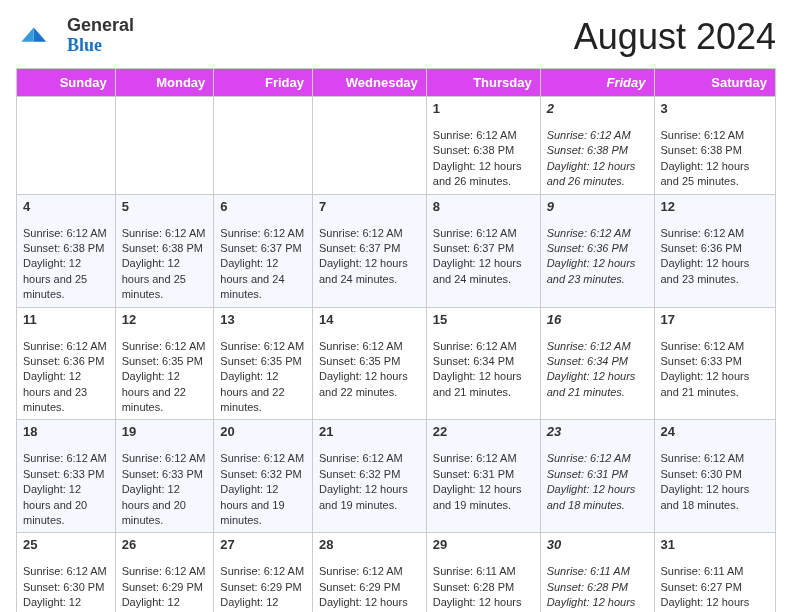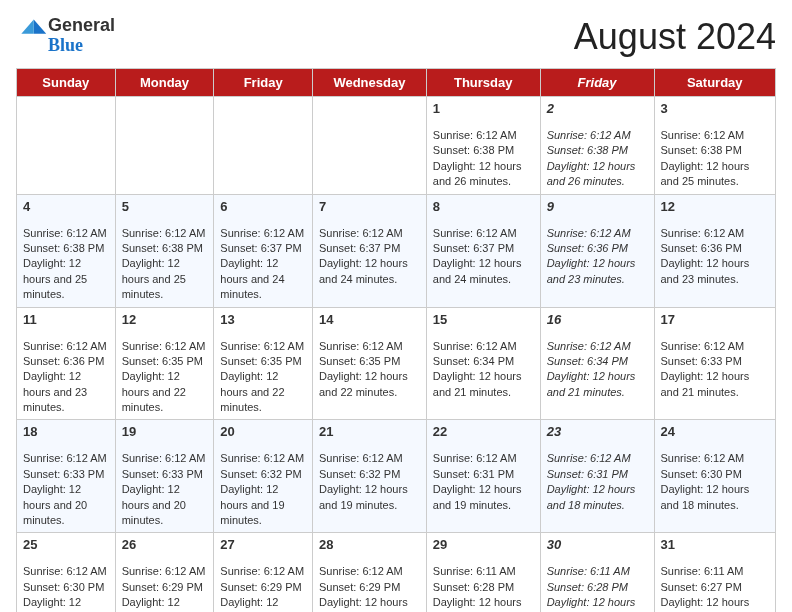--- a/index.html
+++ b/index.html
@@ -11,22 +11,22 @@
       padding: 16px;
     }
     .header-area {
       display: flex;
       justify-content: space-between;
       align-items: flex-start;
       margin-bottom: 10px;
     }
     .logo {
       display: flex;
-      align-items: flex-start;
-      gap: 0;
+      align-items: flex-end;
+      gap: 19px;
     }
     .logo-text {
       font-size: 18px;
       font-weight: bold;
       line-height: 1.1;
     }
     .logo-general { color: #333; }
     .logo-blue { color: #1a73c9; font-family: Liberation Serif, serif; }
     .logo-icon {
       width: 32px;
@@ -43,23 +43,23 @@
     .location {
       font-size: 16px;
       color: #333;
     }
     table {
       width: 100%;
       border-collapse: collapse;
       table-layout: fixed;
     }
     th {
-      background-color: #b91c1c;
+      background-color: #d946ef;
       color: #fff;
-      text-align: center;
+      text-align: right;
       padding: 6px 8px;
       font-size: 13px;
       font-weight: bold;
       border: 1px solid #ccc;
     }
     td {
       border: 1px solid #ccc;
       vertical-align: top;
       padding: 4px 6px;
       height: 90px;

